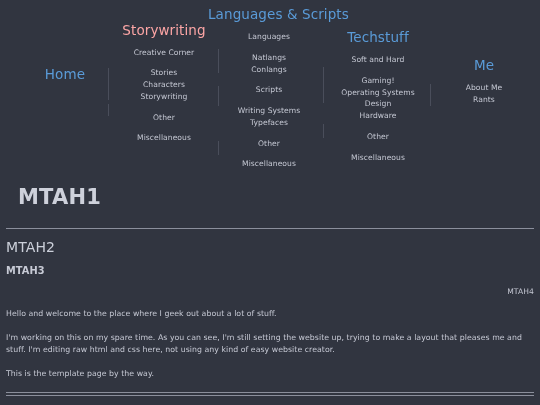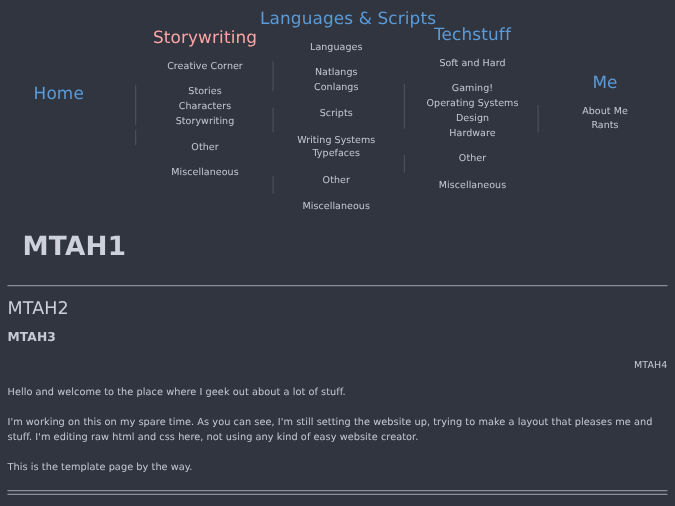--- a/index.html
+++ b/index.html
@@ -47,24 +47,24 @@
     line-height: 1.55;
     letter-spacing: 0.05px;
   }
   .nav-sep {
     position: absolute;
     width: 1px;
     background: #4a4e5b;
   }
 
   
-  #col-home      { left: 6px;  top: 66px;  width: 82px; }
+  #col-home      { left: 24px;  top: 66px;  width: 82px; }
   #col-story     { left: 112px; top: 24px;  width: 104px; }
   #col-lang      { left: 208px; top: 6px;   width: 122px; }
-  #col-tech      { left: 322px; top: 19px;  width: 112px; }
+  #col-tech      { left: 322px; top: 29px;  width: 112px; }
   #col-me        { left: 436px; top: 57px;  width: 96px; text-align: center; }
 
   
   #sep-a { left: 108px; top: 68px;  height: 32px; }
   #sep-b { left: 108px; top: 104px; height: 12px; }
   #sep-c { left: 218px; top: 49px;  height: 24px; }
   #sep-d { left: 218px; top: 86px;  height: 20px; }
   #sep-e { left: 218px; top: 141px; height: 14px; }
   #sep-f { left: 323px; top: 67px;  height: 36px; }
   #sep-g { left: 323px; top: 124px; height: 14px; }

